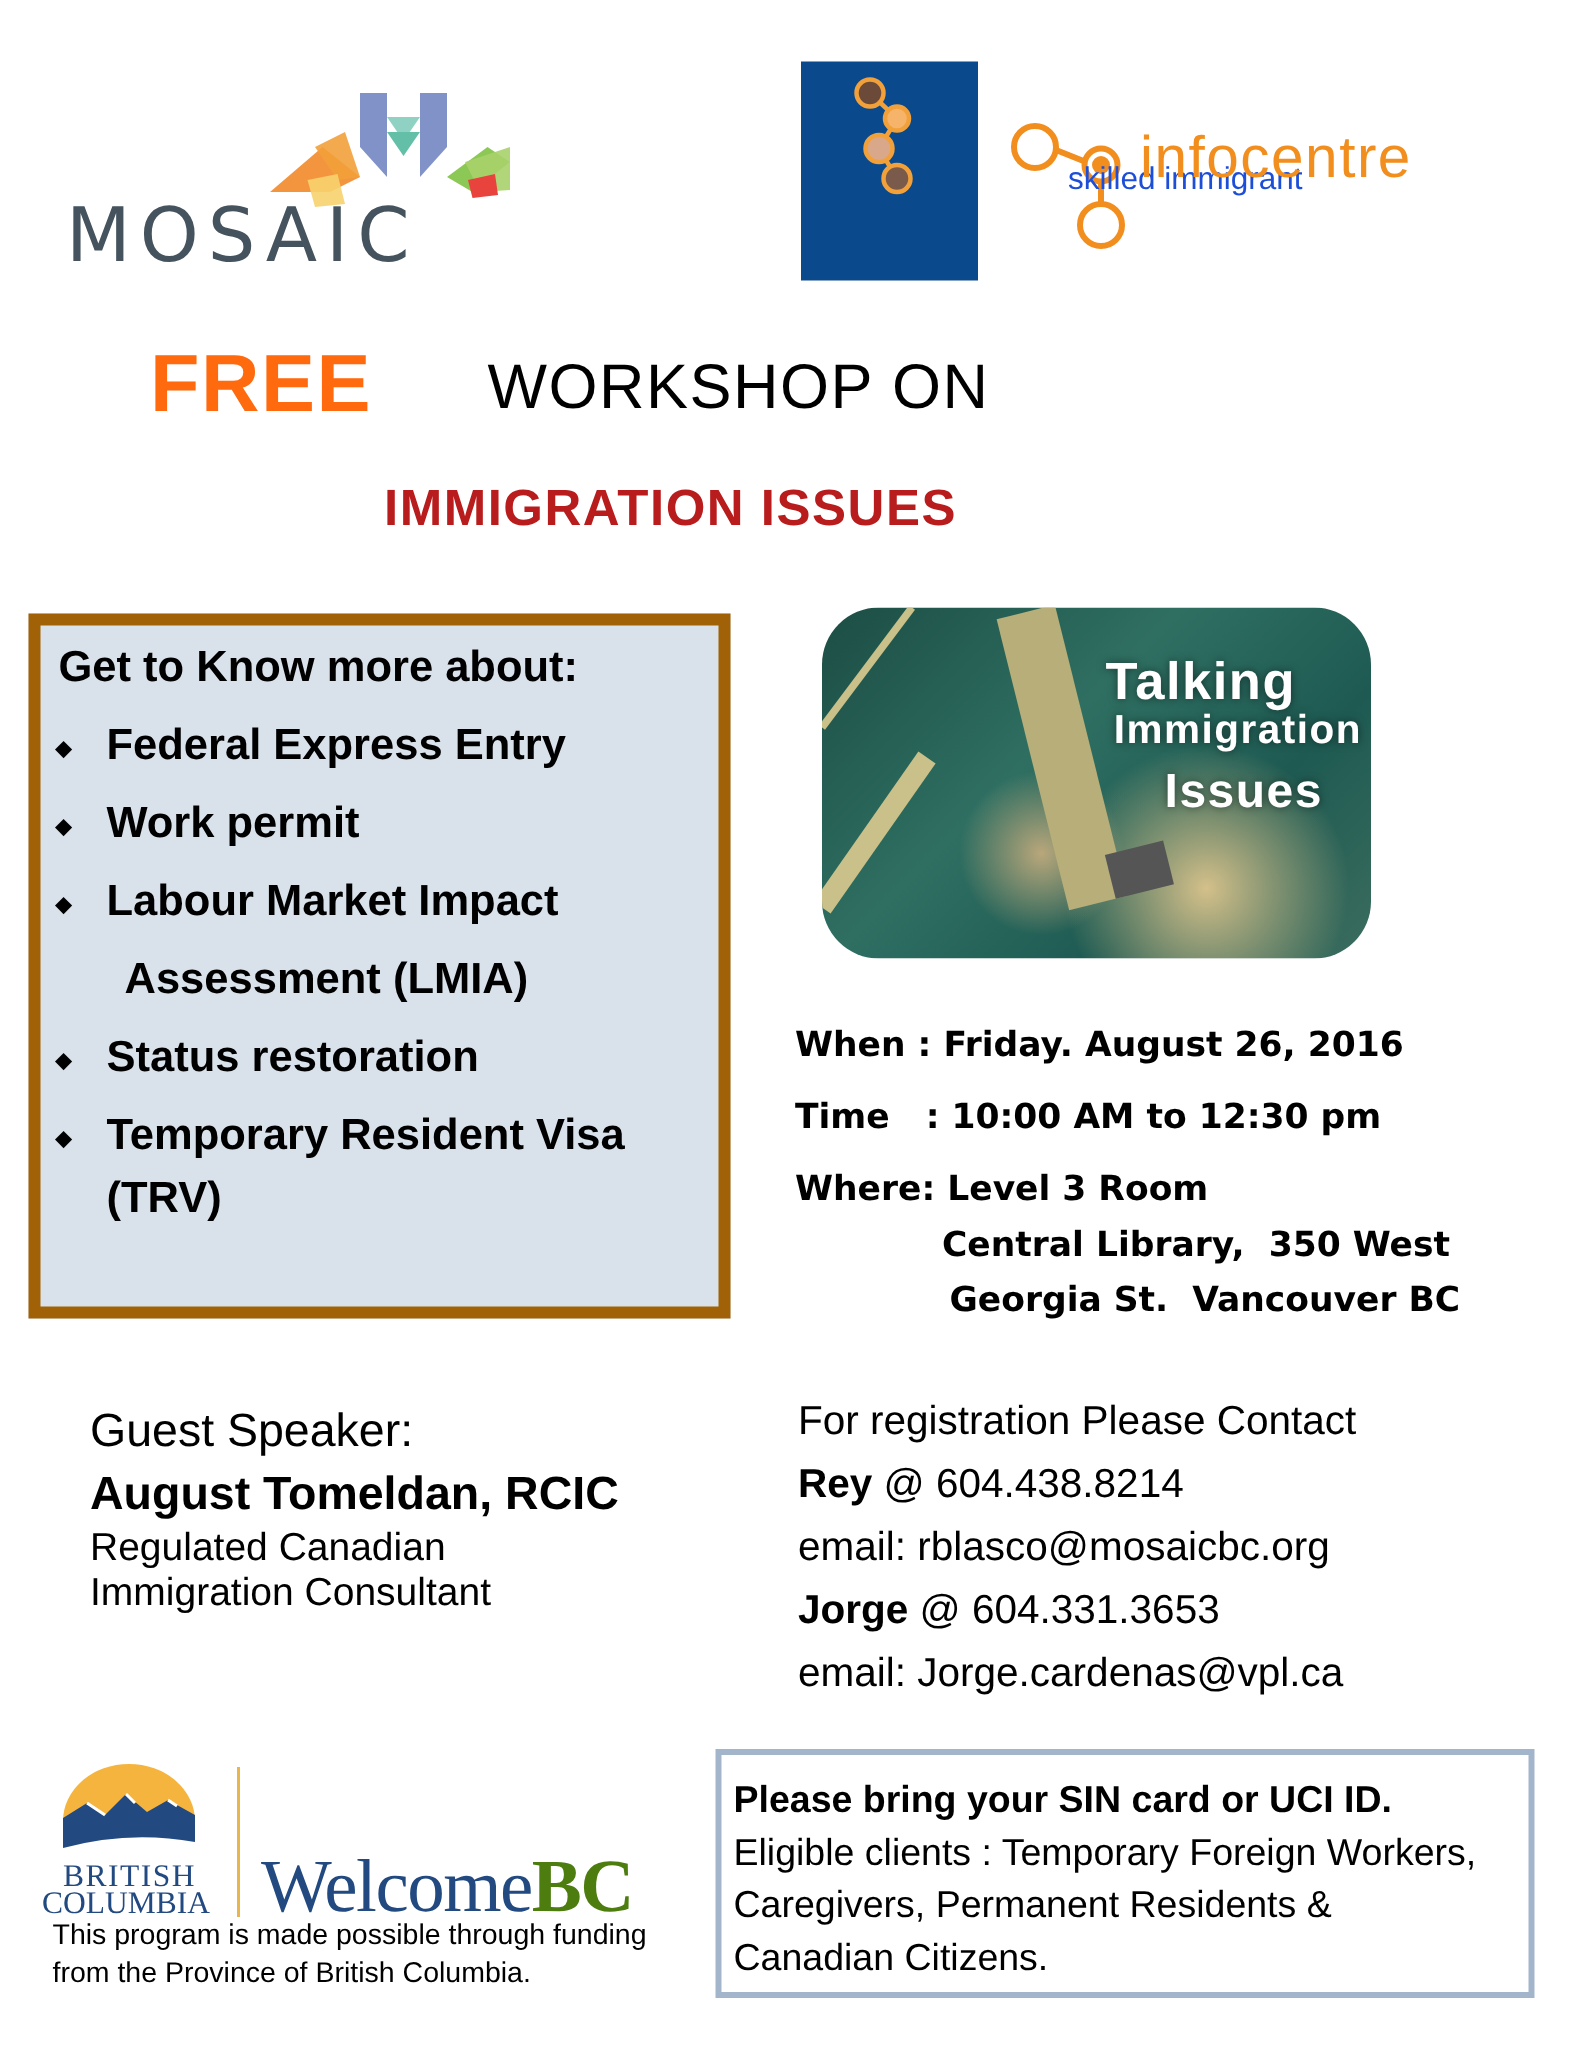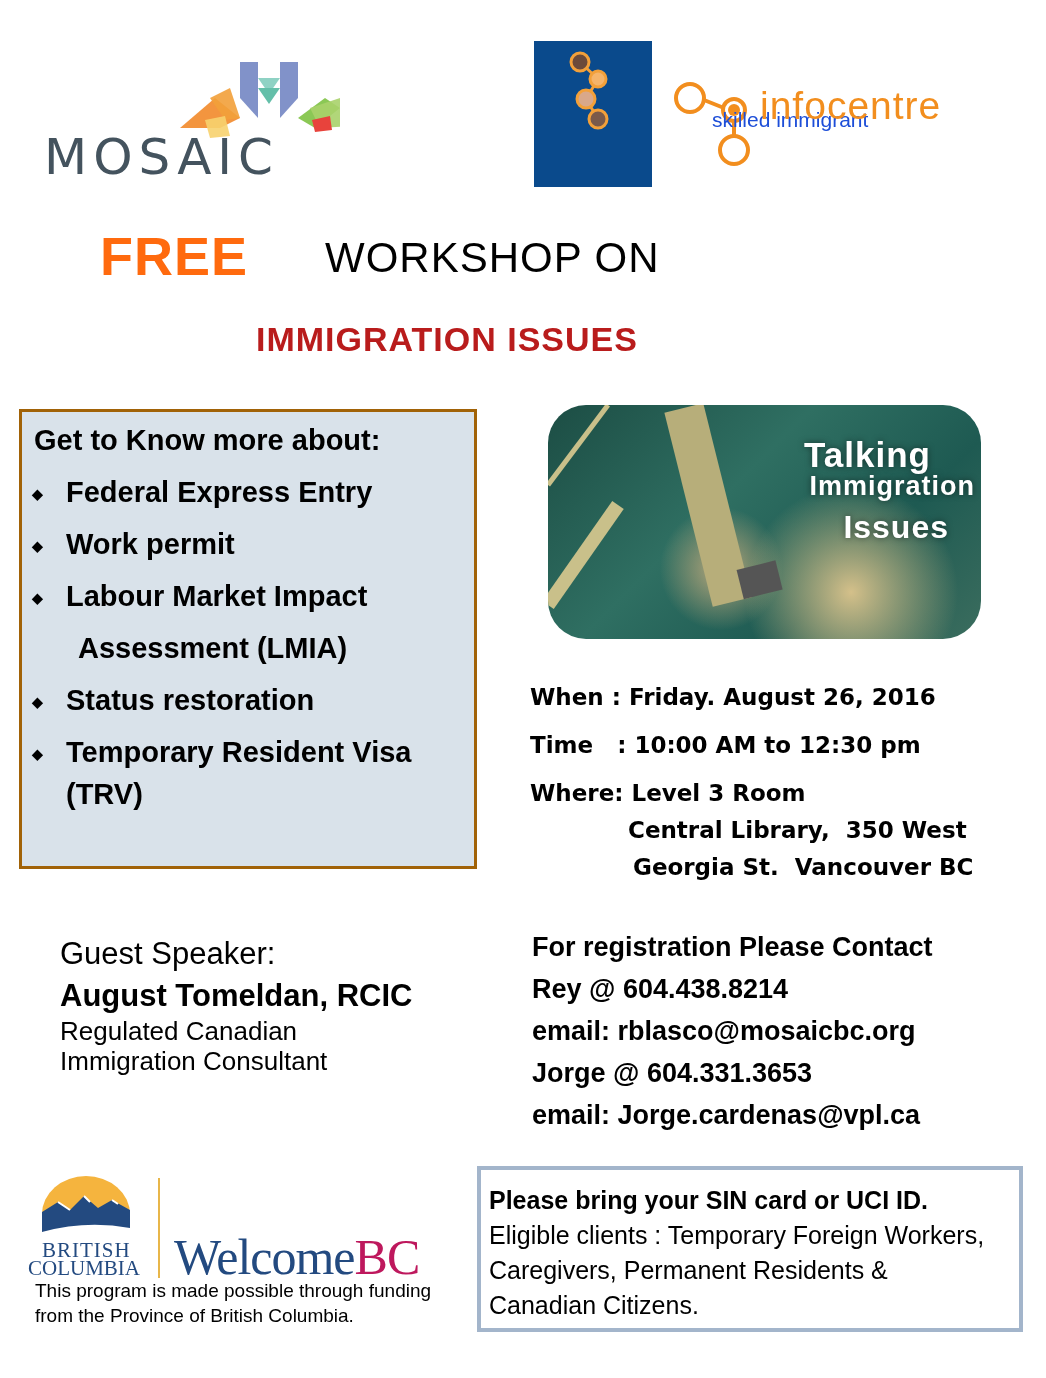--- a/index.html
+++ b/index.html
@@ -14,52 +14,52 @@
   #sii-box { left: 534px; top: 41px; width: 118px; height: 146px; background: #0a4a8c; }
   #sii-top { left: 712px; top: 64px; font-size: 21px; color: #1d4ed8; margin-top: 44px; }
   #sii-main { left: 760px; top: 84px; font-size: 39px; color: #f28e1e; letter-spacing: 1px; }
 
   
   #free { left: 100px; top: 225px; font-size: 54px; font-weight: bold; color: #ff6a0e; font-variant: small-caps; letter-spacing: 1px; }
   #workshop-on { left: 325px; top: 234px; font-size: 42px; color: #000; letter-spacing: 1px; }
   #immig-title { left: 256px; top: 306px; font-size: 34px; font-weight: bold; font-variant: small-caps; color: #b91c1c; letter-spacing: 1px; margin-top: 14px; }
 
   
-  #topics-box { left: 19px; top: 409px; width: 452px; height: 454px; background: #d9e2ea; border: 3px solid #a16207; box-sizing: content-box; }
+  #topics-box { left: 19px; top: 409px; width: 452px; height: 454px; background: #d9e2ea; border: 8px solid #a16207; box-sizing: content-box; }
   #topics-heading { left: 12px; top: 12px; font-size: 29px; font-weight: bold; }
   .topic { position: absolute; left: 10px; font-size: 29px; font-weight: bold; }
   .topic .bullet { display: inline-block; width: 34px; font-size: 14px; vertical-align: middle; }
 
   
-  #photo { left: 548px; top: 405px; width: 433px; height: 234px; border-radius: 38px; overflow: hidden;
+  #photo { left: 548px; top: 405px; width: 366px; height: 234px; border-radius: 38px; overflow: hidden;
     background: radial-gradient(circle at 70% 80%, #d4c08a 0%, rgba(212,192,138,0) 30%),
                 radial-gradient(circle at 40% 70%, #b9a77b 0%, rgba(185,167,123,0) 20%),
                 linear-gradient(135deg, #1c4d44 0%, #2f6f62 40%, #1e5a52 70%, #3b6d5e 100%); }
   #photo-line1 { right: 50px; top: 30px; font-size: 35px; font-weight: bold; color: #fff; letter-spacing: 1px; text-shadow: 0 0 6px rgba(0,0,0,0.5); }
   #photo-line2 { right: 6px; top: 66px; font-size: 27px; font-weight: bold; color: #fff; letter-spacing: 1px; text-shadow: 0 0 6px rgba(0,0,0,0.5); }
   #photo-line3 { right: 32px; top: 104px; font-size: 32px; font-weight: bold; color: #fff; letter-spacing: 1px; text-shadow: 0 0 6px rgba(0,0,0,0.5); }
 
   
   .detail { position: absolute; font-size: 26px; font-weight: bold; font-family: "DejaVu Sans", sans-serif; font-size: 23px; }
 
   
   #speaker-label { left: 60px; top: 936px; font-size: 31px; }
   #speaker-name { left: 60px; top: 978px; font-size: 31px; font-weight: bold; }
   #speaker-role1 { left: 60px; top: 1016px; font-size: 26px; }
   #speaker-role2 { left: 60px; top: 1046px; font-size: 26px; }
 
   
-  .contact { position: absolute; left: 532px; font-size: 27px; font-weight: bold; }
+  .contact { position: absolute; left: 532px; font-size: 27px; }
 
   
   #bc-divider { left: 158px; top: 1178px; width: 2px; height: 100px; background: #e8b64a; }
   #bc-text1 { left: 42px; top: 1238px; font-family: "Liberation Serif", serif; font-size: 21px; color: #234a80; letter-spacing: 1px; }
   #bc-text2 { left: 28px; top: 1256px; font-family: "Liberation Serif", serif; font-size: 21px; color: #234a80; letter-spacing: 0px; text-align: right; }
   #welcome { left: 174px; top: 1228px; font-family: "Liberation Serif", serif; font-size: 50px; color: #234a80; letter-spacing: -1px; }
-  #welcome .bc { color: #be185d; }
+  #welcome .bc { color: #4d7c0f; font-weight: bold; }
   #funding1 { left: 35px; top: 1280px; font-size: 19px; }
   #funding2 { left: 35px; top: 1305px; font-size: 19px; }
 
   
   #sin-box { left: 477px; top: 1166px; width: 546px; height: 166px; border: 4px solid #a3b5cb; background: #fff; box-sizing: border-box; }
   .sin-line { position: absolute; left: 8px; font-size: 25px; }
 </style>
 </head>
 <body>
 

